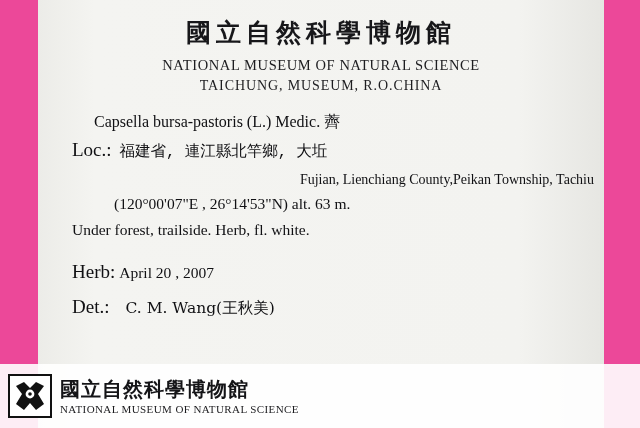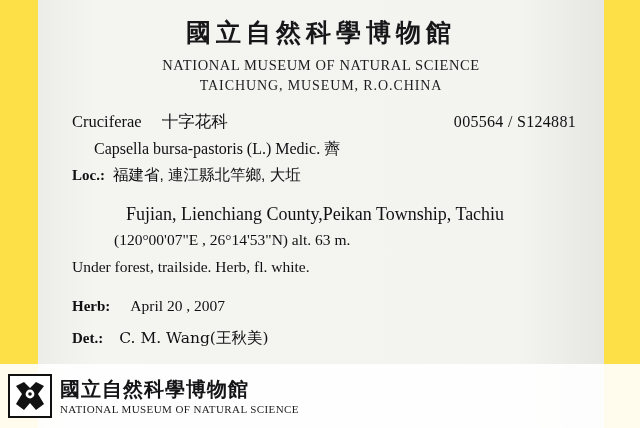--- a/index.html
+++ b/index.html
@@ -10,21 +10,21 @@
     width: 640px;
     height: 428px;
     background: #000;
     font-family: "Liberation Serif", serif;
     overflow: hidden;
   }
   .screenshot {
     position: relative;
     width: 640px;
     height: 428px;
-    background: #fde047;
+    background: #ec4899;
   }
   
   .label-card {
     position: absolute;
     left: 38px;
     top: 0px;
     width: 566px;
     height: 428px;
     background: #f2f2ef;
     background-image: linear-gradient(to right, #ecece8 0%, #f4f4f1 10%, #f3f3f0 85%, #e6e6e2 100%);
@@ -90,54 +90,55 @@
   }
   .taxon-row {
     margin-left: 22px;
     margin-bottom: 6px;
     font-size: 16px;
   }
   .taxon-cjk {
     font-family: "DejaVu Serif", serif;
   }
   .lbl {
-    font-weight: 700;
-    font-size: 15px;
+    font-weight: 400;
+    font-size: 19px;
   }
   .loc-cjk {
-    font-family: Liberation Sans, sans-serif;
+    font-family: Liberation Mono, monospace;
     font-size: 15.5px;
     margin-left: 4px;
   }
   .loc-en {
     margin-left: 54px;
-    font-size: 18px;
-    margin-top: 18px;
+    font-size: 14px;
+    margin-top: 9px;
     margin-bottom: 5px;
+    text-align: right;
   }
   .coords {
     margin-left: 42px;
     font-size: 15.5px;
     margin-bottom: 7px;
   }
   .habitat {
     margin-bottom: 20px;
     font-size: 15.5px;
   }
   .col-row {
     margin-bottom: 10px;
   }
   .col-row .val {
     font-size: 15.5px;
   }
   .date-row {
     margin-bottom: 12px;
   }
   .date-row .val {
-    margin-left: 16px;
+    margin-left: 0;
     font-size: 15.5px;
     text-align: center;
   }
   .det-row .val {
     margin-left: 12px;
     font-size: 15.5px;
   }
   .cjk-inline {
     font-family: "DejaVu Serif", serif;
   }
@@ -189,25 +190,20 @@
   <div class="label-card">
 
     <div class="header">
       <div class="cjk-title">國立自然科學博物館</div>
       <div class="en-title">NATIONAL MUSEUM OF NATURAL SCIENCE</div>
       <div class="en-sub">TAICHUNG,  MUSEUM,  R.O.CHINA</div>
     </div>
 
     <div class="body-block">
 
-      <div class="row family-row">
-        <span class="family-sci">Cruciferae</span>
-        <span class="family-cjk">十字花科</span>
-        <span class="accession">005564 / S124881</span>
-      </div>
 
       <div class="row taxon-row">
         <span>Capsella bursa-pastoris (L.) Medic.</span>
         <span class="taxon-cjk">薺</span>
       </div>
 
       <div class="row">
         <span class="lbl">Loc.:</span>
         <span class="loc-cjk">福建省, 連江縣北竿鄉, 大坵</span>
       </div>

